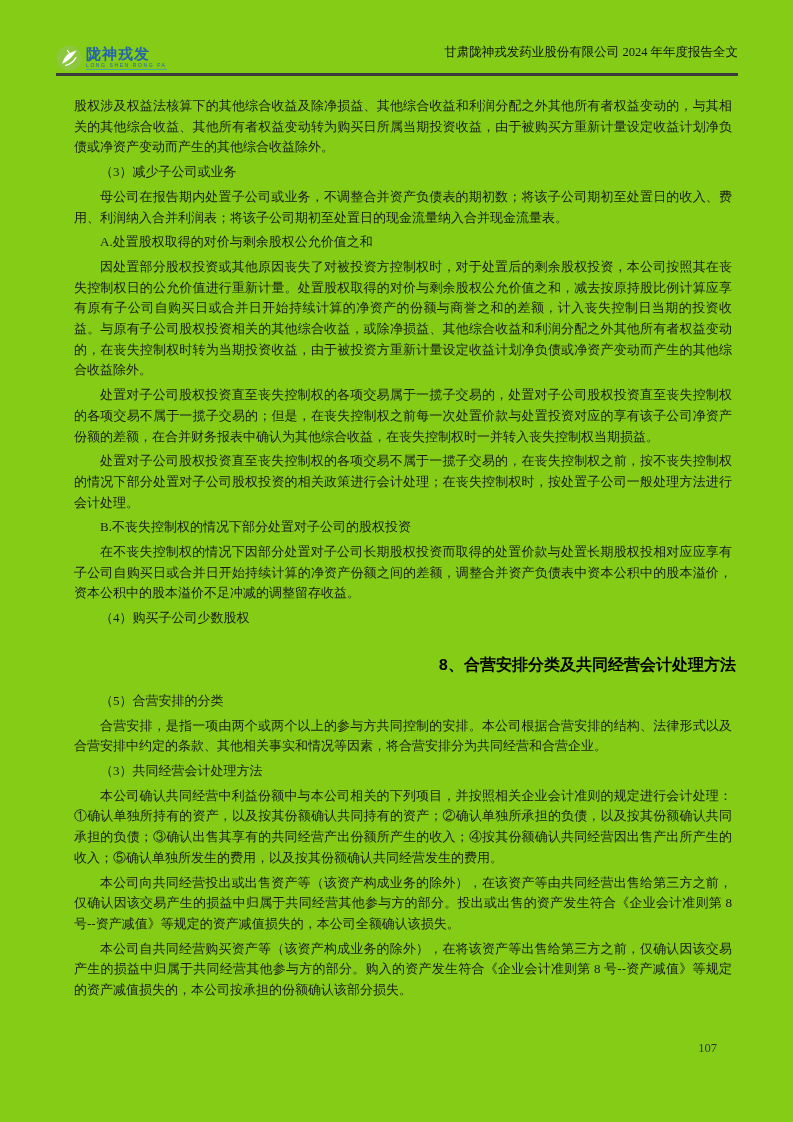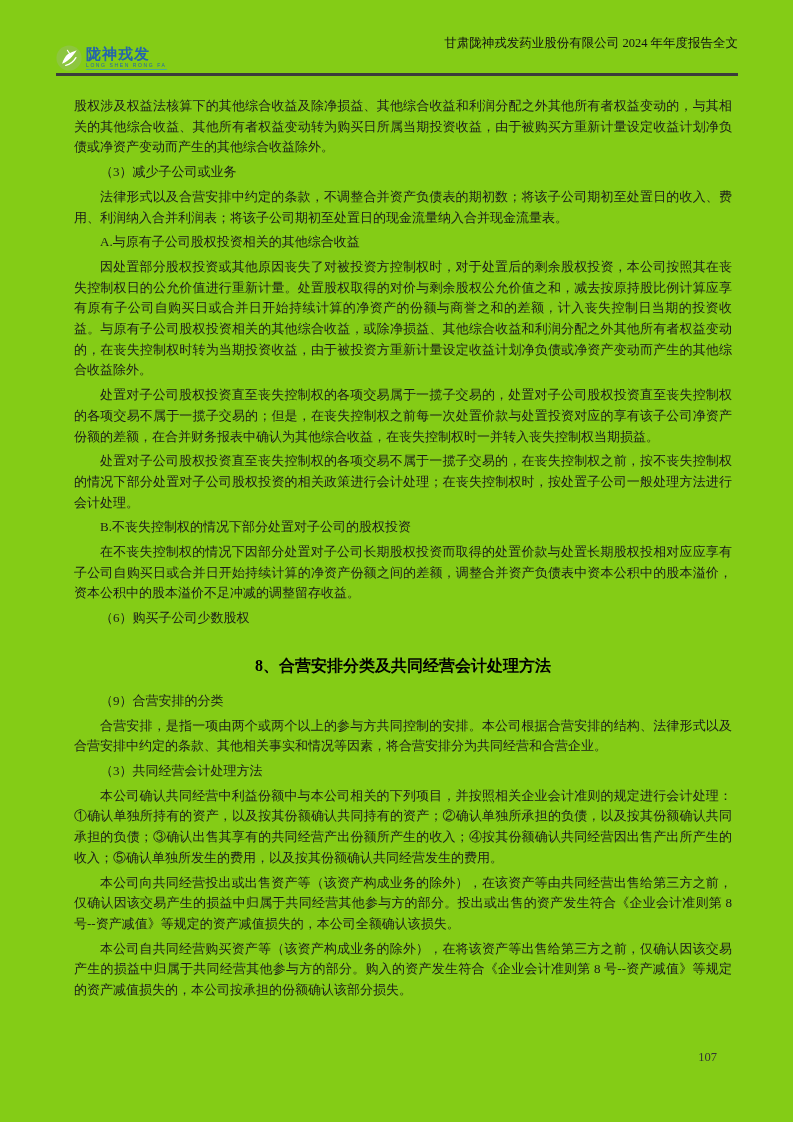--- a/index.html
+++ b/index.html
@@ -51,53 +51,52 @@
     color:#2465ad;
     letter-spacing:1.6px;
     margin-top:2px;
     font-family:"Liberation Sans","DejaVu Sans",sans-serif;
     border-bottom:1px solid #4aa69c;
     padding-bottom:1px;
   }
   .header-title{
     font-size:12.5px;
     color:#111;
-    padding-bottom:21px;
+    padding-bottom:12px;
     white-space:nowrap;
   }
   
   .content{
     position:absolute;
     left:70px;top:92px;
     width:666px;
     font-size:13px;
     line-height:20.7px;
     color:#1a1a1a;
     text-align:justify;
   }
   .para{margin:4px;}
   .ind{text-indent:2em;}
   .sec-heading{
     margin:26px 0 14px 0;
     font-size:16px;
     line-height:22px;
     font-weight:bold;
     color:#000;
-    text-align:center;
+    text-align:right;
     text-indent:0;
-    font-family:Liberation Serif, serif;
+    font-family:Liberation Mono, monospace;
   }
   
   .page-number{
     position:absolute;
     top:1041px;
     right:76px;
     font-size:12.5px;
     color:#333;
-    margin-top:9px;
   }
 </style>
 </head>
 <body>
 
 <div class="page">
 
   <div class="header">
     <div class="logo">
       <span class="logo-circle">
@@ -112,30 +111,30 @@
         <span class="logo-cn">陇神戎发</span>
         <span class="logo-en">LONG SHEN RONG FA</span>
       </span>
     </div>
     <div class="header-title">甘肃陇神戎发药业股份有限公司 2024 年年度报告全文</div>
   </div>
 
   <div class="content">
     <p class="para">股权涉及权益法核算下的其他综合收益及除净损益、其他综合收益和利润分配之外其他所有者权益变动的，与其相关的其他综合收益、其他所有者权益变动转为购买日所属当期投资收益，由于被购买方重新计量设定收益计划净负债或净资产变动而产生的其他综合收益除外。</p>
     <p class="para ind">（3）减少子公司或业务</p>
-    <p class="para ind">法律形式以及合营安排中约定的条款，不调整合并资产负债表的期初数；将该子公司期初至处置日的收入、费用、利润纳入合并利润表；将该子公司期初至处置日的现金流量纳入合并现金流量表。</p>
-    <p class="para ind">A.与原有子公司股权投资相关的其他综合收益</p>
+    <p class="para ind">母公司在报告期内处置子公司或业务，不调整合并资产负债表的期初数；将该子公司期初至处置日的收入、费用、利润纳入合并利润表；将该子公司期初至处置日的现金流量纳入合并现金流量表。</p>
+    <p class="para ind">A.处置股权取得的对价与剩余股权公允价值之和</p>
     <p class="para ind">因处置部分股权投资或其他原因丧失了对被投资方控制权时，对于处置后的剩余股权投资，本公司按照其在丧失控制权日的公允价值进行重新计量。处置股权取得的对价与剩余股权公允价值之和，减去按原持股比例计算应享有原有子公司自购买日或合并日开始持续计算的净资产的份额与商誉之和的差额，计入丧失控制日当期的投资收益。与原有子公司股权投资相关的其他综合收益，或除净损益、其他综合收益和利润分配之外其他所有者权益变动的，在丧失控制权时转为当期投资收益，由于被投资方重新计量设定收益计划净负债或净资产变动而产生的其他综合收益除外。</p>
     <p class="para ind">处置对子公司股权投资直至丧失控制权的各项交易属于一揽子交易的，处置对子公司股权投资直至丧失控制权的各项交易不属于一揽子交易的；但是，在丧失控制权之前每一次处置价款与处置投资对应的享有该子公司净资产份额的差额，在合并财务报表中确认为其他综合收益，在丧失控制权时一并转入丧失控制权当期损益。</p>
     <p class="para ind">处置对子公司股权投资直至丧失控制权的各项交易不属于一揽子交易的，在丧失控制权之前，按不丧失控制权的情况下部分处置对子公司股权投资的相关政策进行会计处理；在丧失控制权时，按处置子公司一般处理方法进行会计处理。</p>
     <p class="para ind">B.不丧失控制权的情况下部分处置对子公司的股权投资</p>
     <p class="para ind">在不丧失控制权的情况下因部分处置对子公司长期股权投资而取得的处置价款与处置长期股权投相对应应享有子公司自购买日或合并日开始持续计算的净资产份额之间的差额，调整合并资产负债表中资本公积中的股本溢价，资本公积中的股本溢价不足冲减的调整留存收益。</p>
-    <p class="para ind">（6）购买子公司少数股权</p>
+    <p class="para ind">（4）购买子公司少数股权</p>
     <h2 class="sec-heading">8、合营安排分类及共同经营会计处理方法</h2>
-    <p class="para ind">（9）合营安排的分类</p>
+    <p class="para ind">（5）合营安排的分类</p>
     <p class="para ind">合营安排，是指一项由两个或两个以上的参与方共同控制的安排。本公司根据合营安排的结构、法律形式以及合营安排中约定的条款、其他相关事实和情况等因素，将合营安排分为共同经营和合营企业。</p>
     <p class="para ind">（3）共同经营会计处理方法</p>
     <p class="para ind">本公司确认共同经营中利益份额中与本公司相关的下列项目，并按照相关企业会计准则的规定进行会计处理：①确认单独所持有的资产，以及按其份额确认共同持有的资产；②确认单独所承担的负债，以及按其份额确认共同承担的负债；③确认出售其享有的共同经营产出份额所产生的收入；④按其份额确认共同经营因出售产出所产生的收入；⑤确认单独所发生的费用，以及按其份额确认共同经营发生的费用。</p>
     <p class="para ind">本公司向共同经营投出或出售资产等（该资产构成业务的除外），在该资产等由共同经营出售给第三方之前，仅确认因该交易产生的损益中归属于共同经营其他参与方的部分。投出或出售的资产发生符合《企业会计准则第 8 号--资产减值》等规定的资产减值损失的，本公司全额确认该损失。</p>
     <p class="para ind">本公司自共同经营购买资产等（该资产构成业务的除外），在将该资产等出售给第三方之前，仅确认因该交易产生的损益中归属于共同经营其他参与方的部分。购入的资产发生符合《企业会计准则第 8 号--资产减值》等规定的资产减值损失的，本公司按承担的份额确认该部分损失。</p>
   </div>
 
   <div class="page-number">107</div>
 
 </div>

